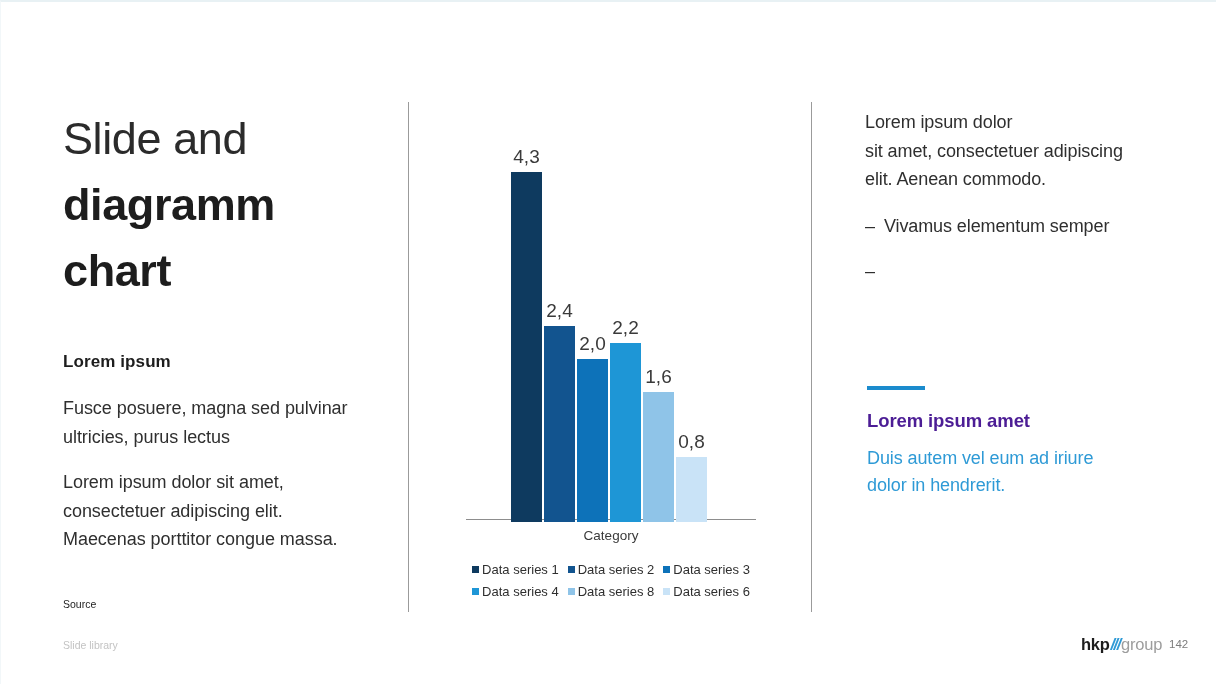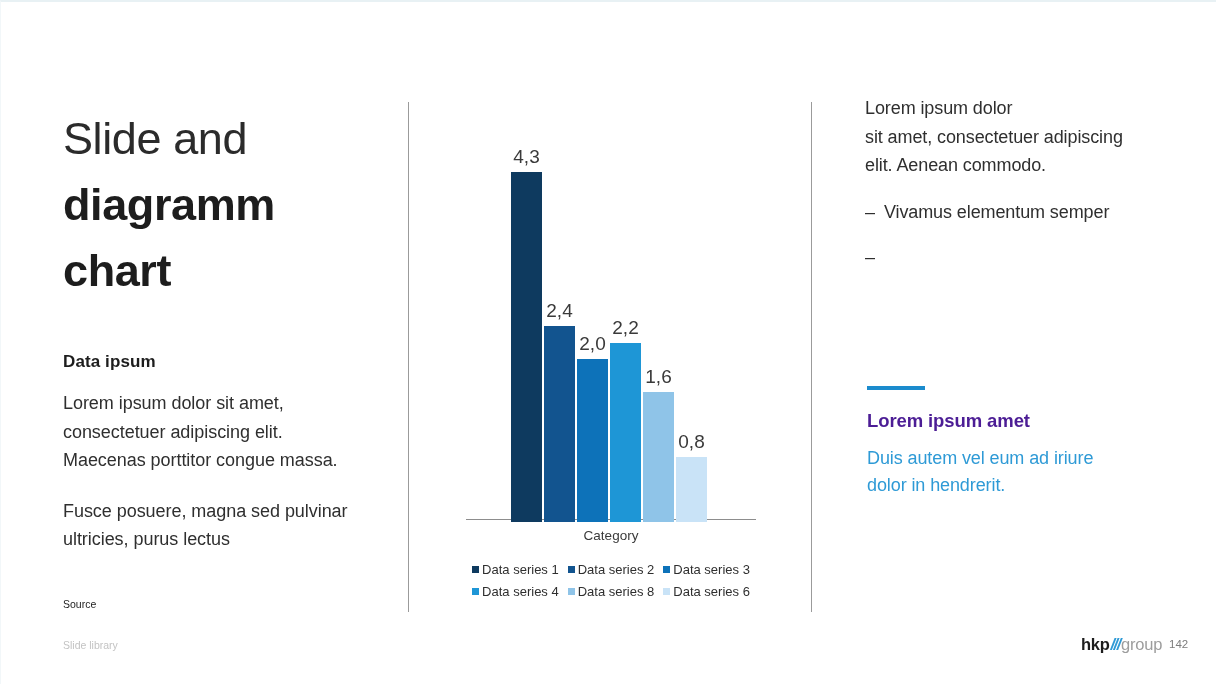--- a/index.html
+++ b/index.html
@@ -172,21 +172,21 @@
   .legend-text {
     font-size: 13px;
     color: #2f2f2f;
     white-space: nowrap;
   }
 
   
   .right-col {
     position: absolute;
     left: 864px;
-    top: 92px;
+    top: 106px;
     width: 300px;
   }
   .right-par {
     font-size: 18px;
     line-height: 28.5px;
     color: #2f2f2f;
     letter-spacing: -0.1px;
     white-space: pre-line;
   }
   .dash-item {
@@ -264,23 +264,23 @@
 </head>
 <body>
 
 <div id="slide">
 
   <div class="left-col">
     <div class="title-line title-light">Slide and</div>
     <div class="title-line title-bold">diagramm</div>
     <div class="title-line title-bold">chart</div>
 
-    <div class="lead-head">Data ipsum</div>
+    <div class="lead-head">Lorem ipsum</div>
+    <div class="body-par second">Fusce posuere, magna sed pulvinar ultricies, purus lectus</div>
     <div class="body-par">Lorem ipsum dolor sit amet, consectetuer adipiscing elit. Maecenas porttitor congue massa.</div>
-    <div class="body-par second">Fusce posuere, magna sed pulvinar ultricies, purus lectus</div>
   </div>
 
   <div class="source-label">Source</div>
   <div class="slide-library">Slide library</div>
 
   <div class="divider left-div"></div>
   <div class="divider right-div"></div>
 
   <div class="chart-area">
     <div class="plot" id="plot">

